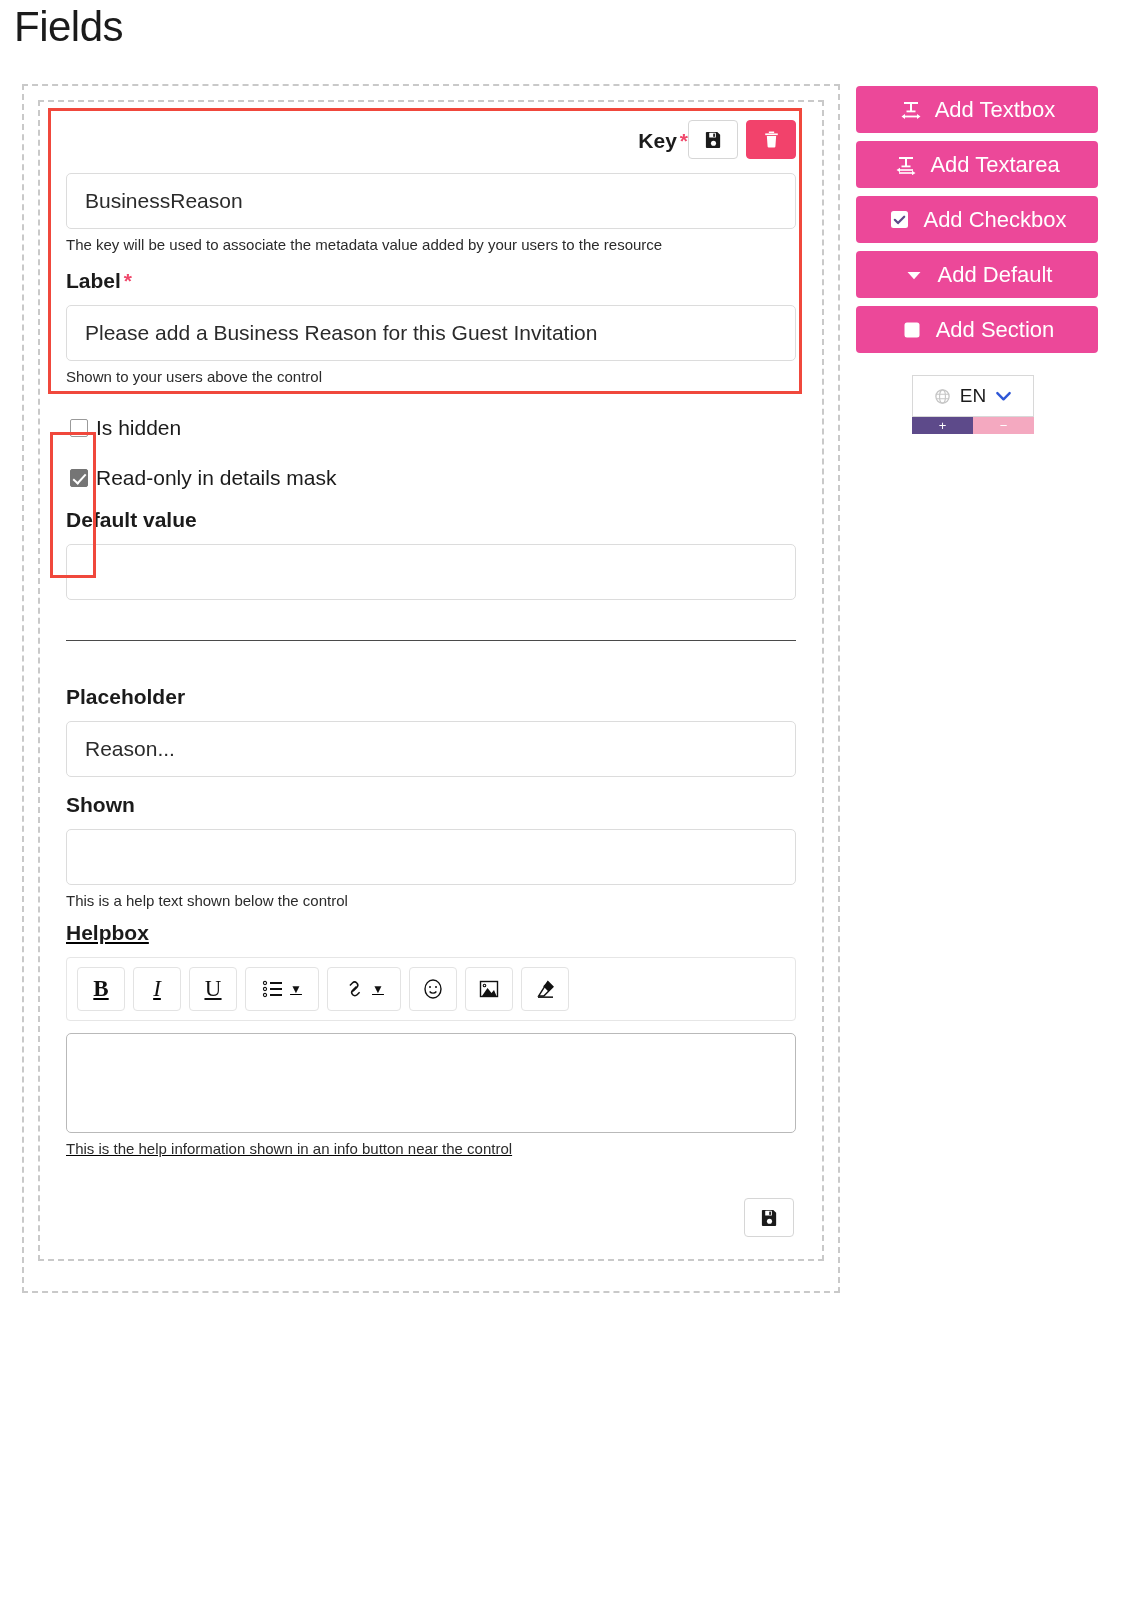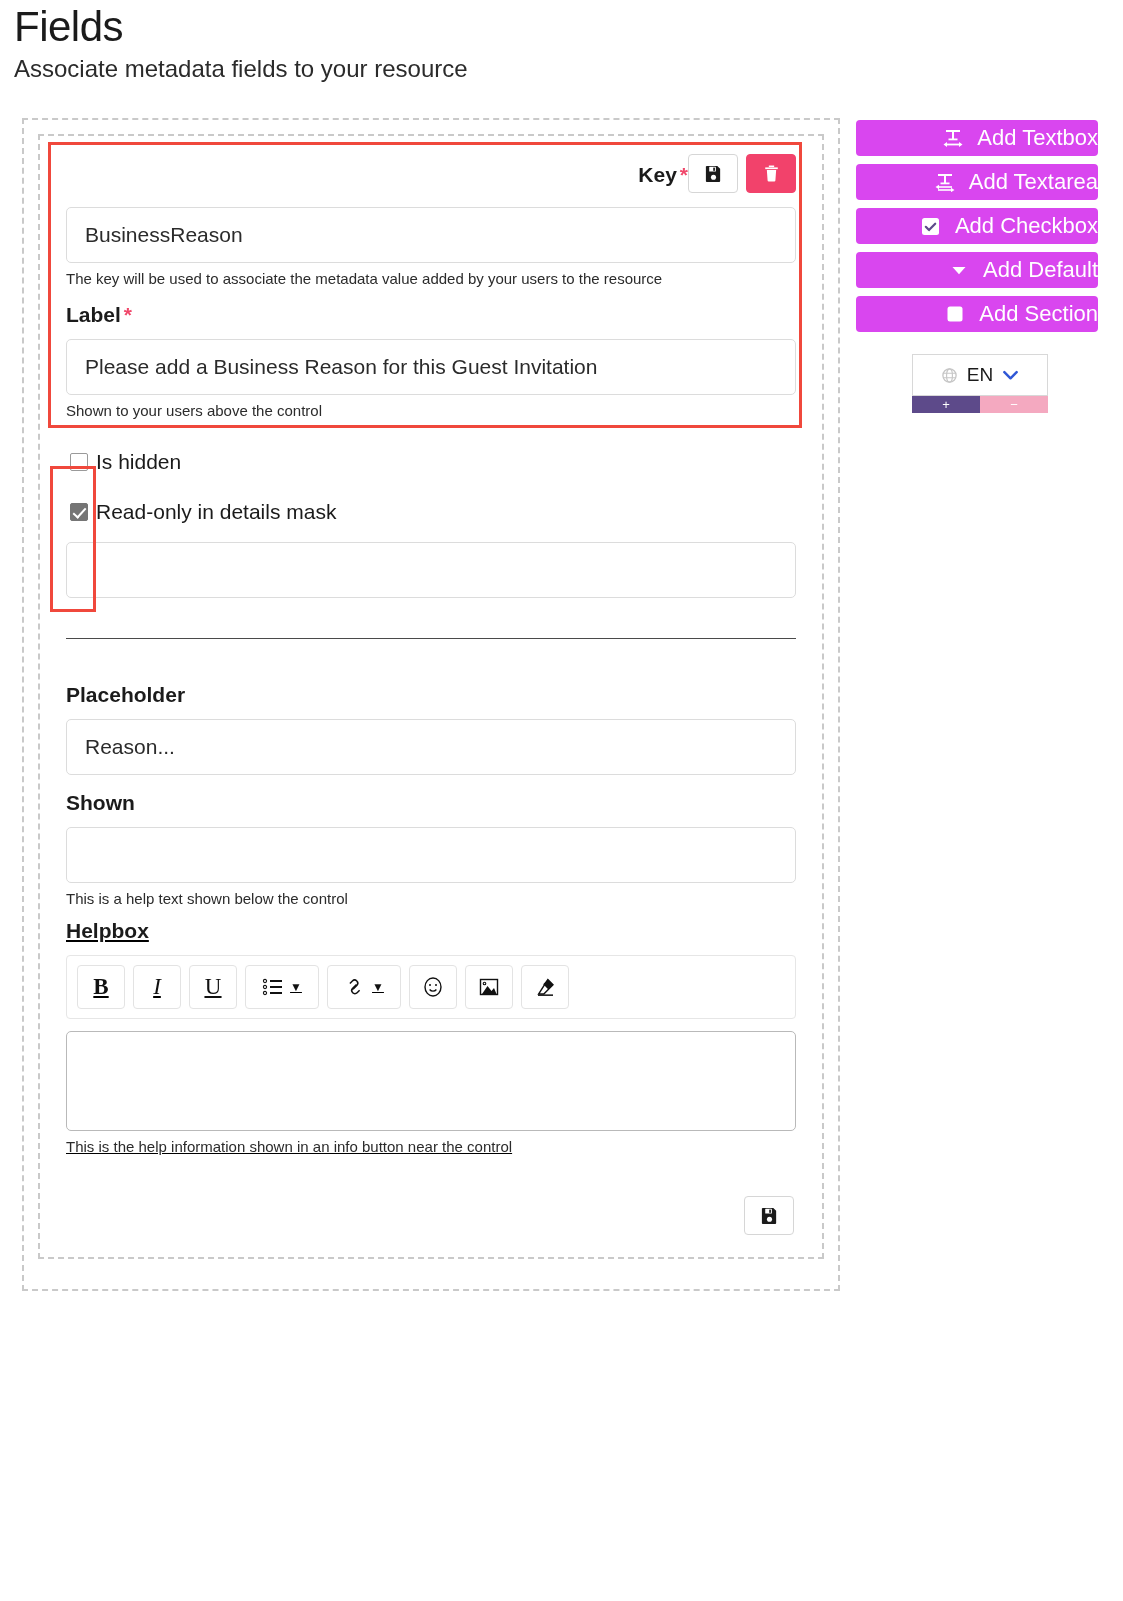--- a/index.html
+++ b/index.html
@@ -145,51 +145,50 @@
   .rte-body {
     margin-top: 12px; width: 100%; height: 100px;
     border: 1px solid #b9b9b9; border-radius: 5px; background: #fff;
   }
 
   .save-row { display: flex; justify-content: flex-end; margin-top: 40px; padding-right: 28px; }
 
   
   .side { margin-left: 16px; width: 242px; padding-top: 2px; }
   .side-btn {
-    width: 100%; height: 36px; margin-bottom: 8px;
-    background: #d946ef; color: #fff;
+    width: 100%; height: 47px; margin-bottom: 8px;
+    background: #ec4899; color: #fff;
     border: none; border-radius: 4px;
     font-size: 22px; font-family: "Liberation Sans", sans-serif;
-    display: flex; align-items: center; justify-content: flex-end;
+    display: flex; align-items: center; justify-content: center;
     gap: 12px; cursor: pointer;
   }
   .side-ico { display: flex; align-items: center; justify-content: center; width: 24px; }
 
-  .lang-wrap { margin: 22px 0 0 56px; width: 136px; }
+  .lang-wrap { margin: 22px 0 0 56px; width: 122px; }
   .lang-box {
     height: 42px; border: 1px solid #d8d8d8; background: #fff;
     display: flex; align-items: center; justify-content: center; gap: 9px;
     font-size: 19px; color: #1b1b1b;
   }
   .lang-bar { display: flex; height: 17px; }
   .lang-bar .plus { flex: 1; background: #5d4a8a; }
   .lang-bar .minus { flex: 1; background: #f4a9c0; }
   .lang-bar div {
     color: #fff; font-size: 13px; line-height: 17px; text-align: center;
     cursor: pointer;
   }
 
   svg { display: block; }
 </style>
 </head>
 <body>
 
 <div class="page-header">
   <h1 class="page-title">Fields</h1>
-  <p class="page-subtitle">Associate metadata fields to your resource</p>
 </div>
 
 <div class="content-row">
 
   <div class="fields-outer">
 
 
     <div class="field-card">
 
       <div class="hl-box" id="hl-keylabel"></div>
@@ -243,20 +242,21 @@
             <span class="check-label">Is hidden</span>
           </div>
           <div class="check-row">
             <div class="cb checked"></div>
             <span class="check-label">Read-only in details mask</span>
           </div>
         </div>
 
         
         <div class="blk">
+          <div class="bigtitle">Default value</div>
           <input class="txt-input" type="text" value="" style="">
         </div>
 
         <hr class="hr-dark">
 
         
         <div class="blk">
           <div class="bigtitle">Placeholder</div>
           <input class="txt-input" type="text" value="Reason..." style="">
         </div>

